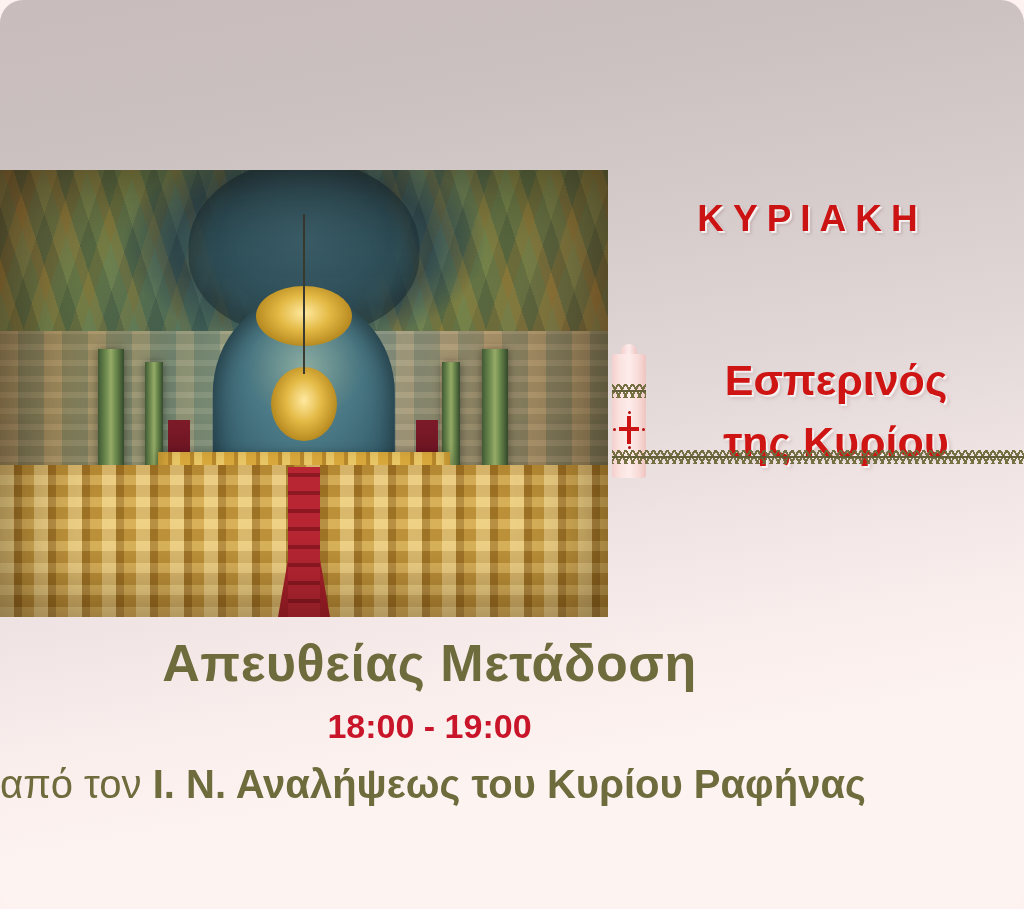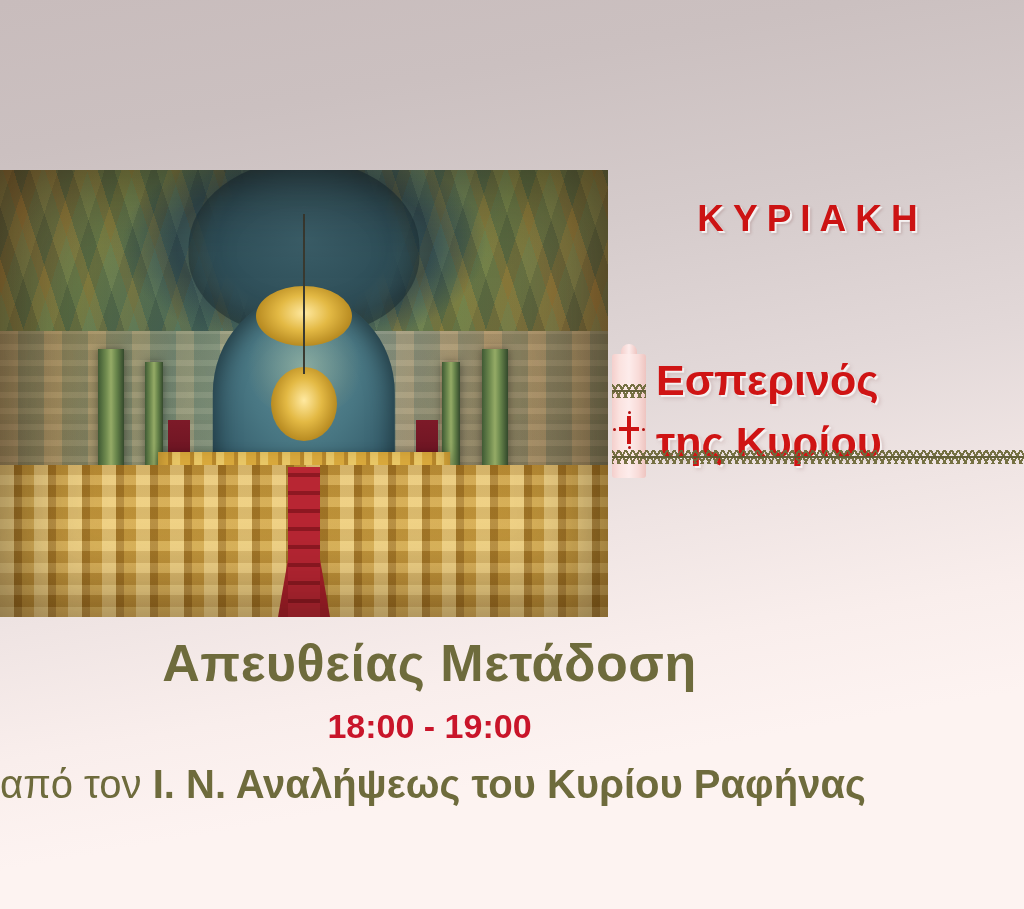--- a/index.html
+++ b/index.html
@@ -20,20 +20,21 @@
       linear-gradient(170deg,
         #c8bcbc 0%,
         #cbc0c0 14%,
         #d5cbcb 30%,
         #e2d8d8 46%,
         #efe4e3 58%,
         #f9eeec 70%,
         #fdf3f1 80%,
         #fdf3f1 100%);
     overflow: hidden;
+    border-radius: 23px;
   }
 
   
   .photo-frame {
     position: absolute;
     left: 0;
     top: 170px;
     width: 608px;
     height: 447px;
     overflow: hidden;
@@ -190,21 +191,21 @@
     position: absolute;
     left: 612px;
     top: 344px;
     width: 404px;
     display: flex;
     align-items: center;
     gap: 10px;
   }
   .subtitle-text {
     flex: 1;
-    text-align: left;
+    text-align: center;
     color: #cf1414;
     font-weight: bold;
     font-size: 43px;
     line-height: 62px;
     text-shadow: 2px 2px 1px rgba(255,255,255,.8), 3px 3px 4px rgba(170,130,130,.4);
   }
 
   
   .candle {
     position: relative;

